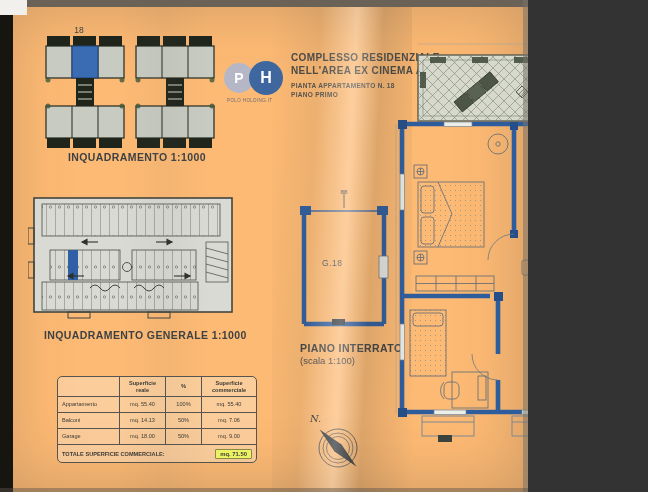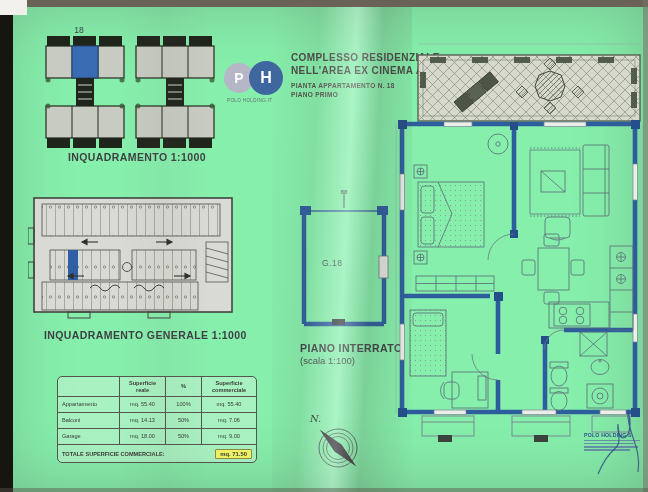--- a/index.html
+++ b/index.html
@@ -1,17 +1,17 @@
 <!DOCTYPE html>
 <html><head>
 <meta charset="utf-8">
 <style>
   html,body{margin:0;padding:0;background:#333;}
-  .photo{position:relative;width:648px;height:492px;overflow:hidden;
-         background:#86efac;font-family:"Liberation Sans",sans-serif;
+  .photo{position:relative;width:528px;height:492px;overflow:hidden;
+         background:#fdba74;font-family:"Liberation Sans",sans-serif;
          box-shadow:inset 0 0 70px rgba(60,55,45,.28);}
   .abs{position:absolute;}
   
   .edge-top{left:0;top:0;width:648px;height:7px;background:#6a6157;}
   .edge-left{left:0;top:0;width:13px;height:492px;background:#17150f;}
   .edge-right{right:0;top:0;width:5px;height:492px;background:rgba(120,115,105,.55);}
   .edge-bottom{left:0;bottom:0;width:648px;height:4px;background:rgba(90,85,75,.45);}
   .notch{left:0;top:0;width:27px;height:15px;background:#f1f0ec;}
   .fold{left:272px;top:0;width:140px;height:492px;pointer-events:none;
         background:linear-gradient(93deg,rgba(0,0,0,0) 0%,rgba(90,85,70,.10) 30%,

